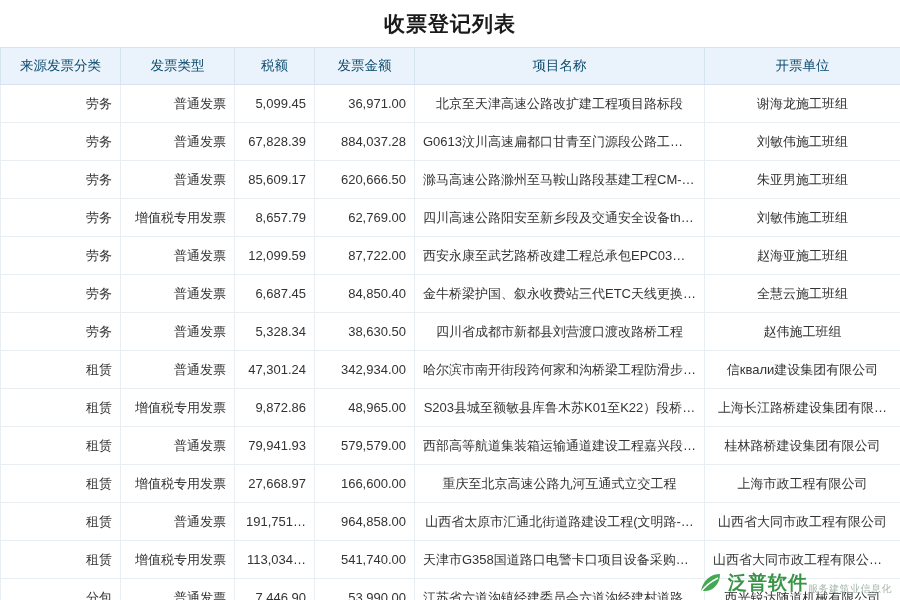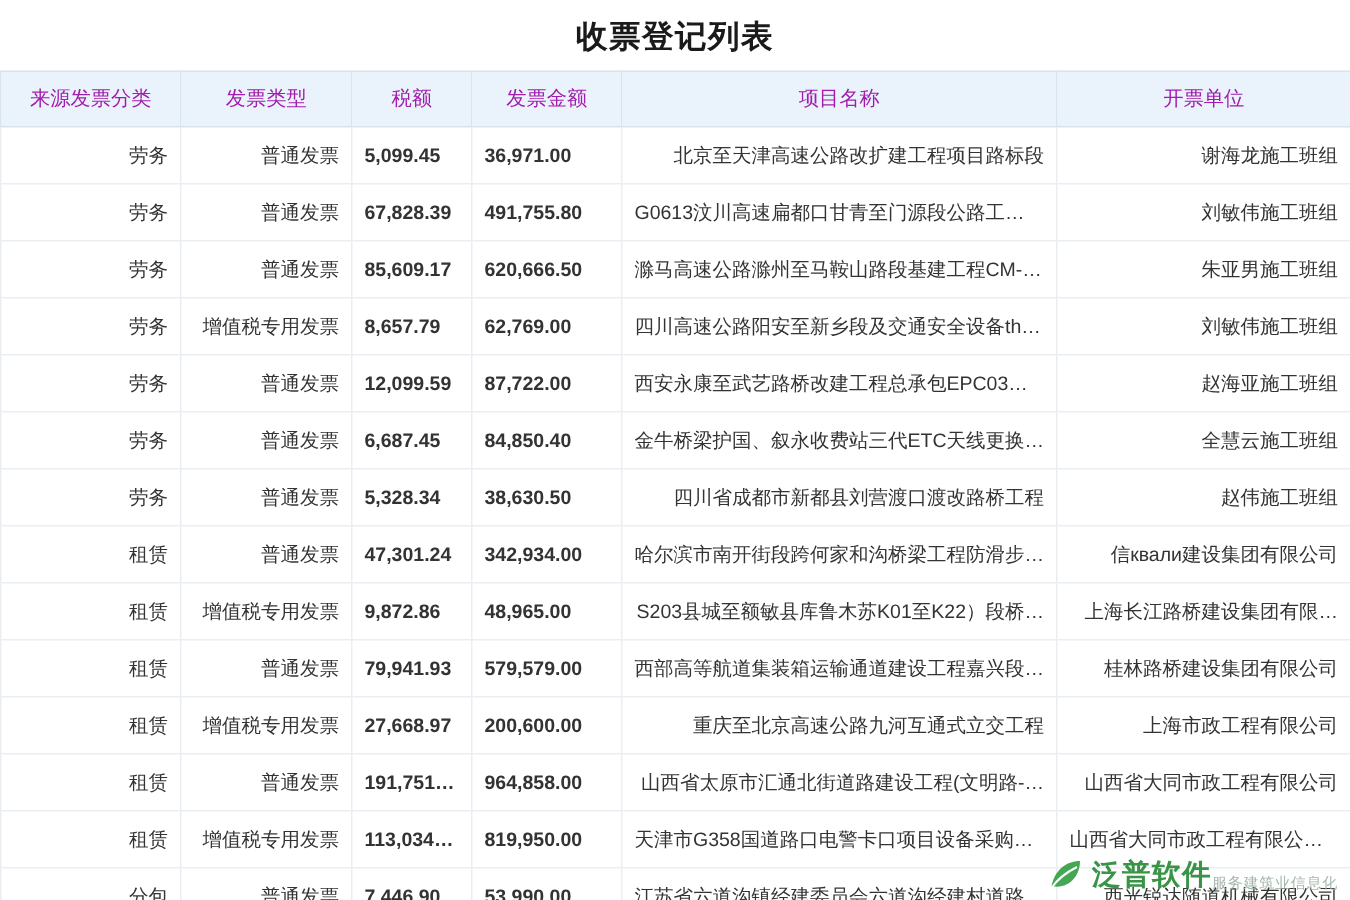--- a/index.html
+++ b/index.html
@@ -24,43 +24,43 @@
     letter-spacing: 1px;
   }
   table.invoice-table {
     width: 900px;
     border-collapse: collapse;
     table-layout: fixed;
     font-size: 13px;
   }
   table.invoice-table thead th {
     background: #eaf3fb;
-    color: #a21caf;
+    color: #0c4a6e;
     font-weight: normal;
     font-size: 13.5px;
     height: 36px;
     border: 1px solid #d6e4f0;
     text-align: center;
     padding: 0 4px;
     white-space: nowrap;
     overflow: hidden;
     text-overflow: ellipsis;
   }
   table.invoice-table tbody td {
     height: 37px;
     border: 1px solid #e9eef3;
     padding: 0 8px;
     white-space: nowrap;
     overflow: hidden;
     text-overflow: ellipsis;
     color: #333;
   }
   .c-center { text-align: right; }
-  .c-right  { text-align: left; font-weight: bold; }
-  .c-left   { text-align: right; margin-left: 17px; }
+  .c-right  { text-align: right; }
+  .c-left   { text-align: center; margin-left: 17px; }
   .link-cell {
     color: #2b7cd3;
   }
   .watermark {
     position: absolute;
     right: 8px;
     bottom: 4px;
     display: flex;
     flex-direction: row;
     align-items: flex-end;
@@ -128,21 +128,21 @@
       <td class="c-center">普通发票</td>
       <td class="c-right">5,099.45</td>
       <td class="c-right">36,971.00</td>
       <td class="c-left link-cell">北京至天津高速公路改扩建工程项目路标段</td>
       <td class="c-left link-cell">谢海龙施工班组</td>
     </tr>
     <tr>
       <td class="c-center">劳务</td>
       <td class="c-center">普通发票</td>
       <td class="c-right">67,828.39</td>
-      <td class="c-right">491,755.80</td>
+      <td class="c-right">884,037.28</td>
       <td class="c-left link-cell">G0613汶川高速扁都口甘青至门源段公路工程…</td>
       <td class="c-left link-cell">刘敏伟施工班组</td>
     </tr>
     <tr>
       <td class="c-center">劳务</td>
       <td class="c-center">普通发票</td>
       <td class="c-right">85,609.17</td>
       <td class="c-right">620,666.50</td>
       <td class="c-left link-cell">滁马高速公路滁州至马鞍山路段基建工程CM-0…</td>
       <td class="c-left link-cell">朱亚男施工班组</td>
@@ -200,37 +200,37 @@
       <td class="c-center">普通发票</td>
       <td class="c-right">79,941.93</td>
       <td class="c-right">579,579.00</td>
       <td class="c-left link-cell">西部高等航道集装箱运输通道建设工程嘉兴段…</td>
       <td class="c-left link-cell">桂林路桥建设集团有限公司</td>
     </tr>
     <tr>
       <td class="c-center">租赁</td>
       <td class="c-center">增值税专用发票</td>
       <td class="c-right">27,668.97</td>
-      <td class="c-right">200,600.00</td>
+      <td class="c-right">166,600.00</td>
       <td class="c-left link-cell">重庆至北京高速公路九河互通式立交工程</td>
       <td class="c-left link-cell">上海市政工程有限公司</td>
     </tr>
     <tr>
       <td class="c-center">租赁</td>
       <td class="c-center">普通发票</td>
       <td class="c-right">191,751…</td>
       <td class="c-right">964,858.00</td>
       <td class="c-left link-cell">山西省太原市汇通北街道路建设工程(文明路-…</td>
       <td class="c-left link-cell">山西省大同市政工程有限公司</td>
     </tr>
     <tr>
       <td class="c-center">租赁</td>
       <td class="c-center">增值税专用发票</td>
       <td class="c-right">113,034…</td>
-      <td class="c-right">819,950.00</td>
+      <td class="c-right">541,740.00</td>
       <td class="c-left link-cell">天津市G358国道路口电警卡口项目设备采购工程</td>
       <td class="c-left link-cell">山西省大同市政工程有限公司…</td>
     </tr>
     <tr>
       <td class="c-center">分包</td>
       <td class="c-center">普通发票</td>
       <td class="c-right">7,446.90</td>
       <td class="c-right">53,990.00</td>
       <td class="c-left link-cell">江苏省六道沟镇经建委员会六道沟经建村道路…</td>
       <td class="c-left link-cell">西光锐达随道机械有限公司</td>

